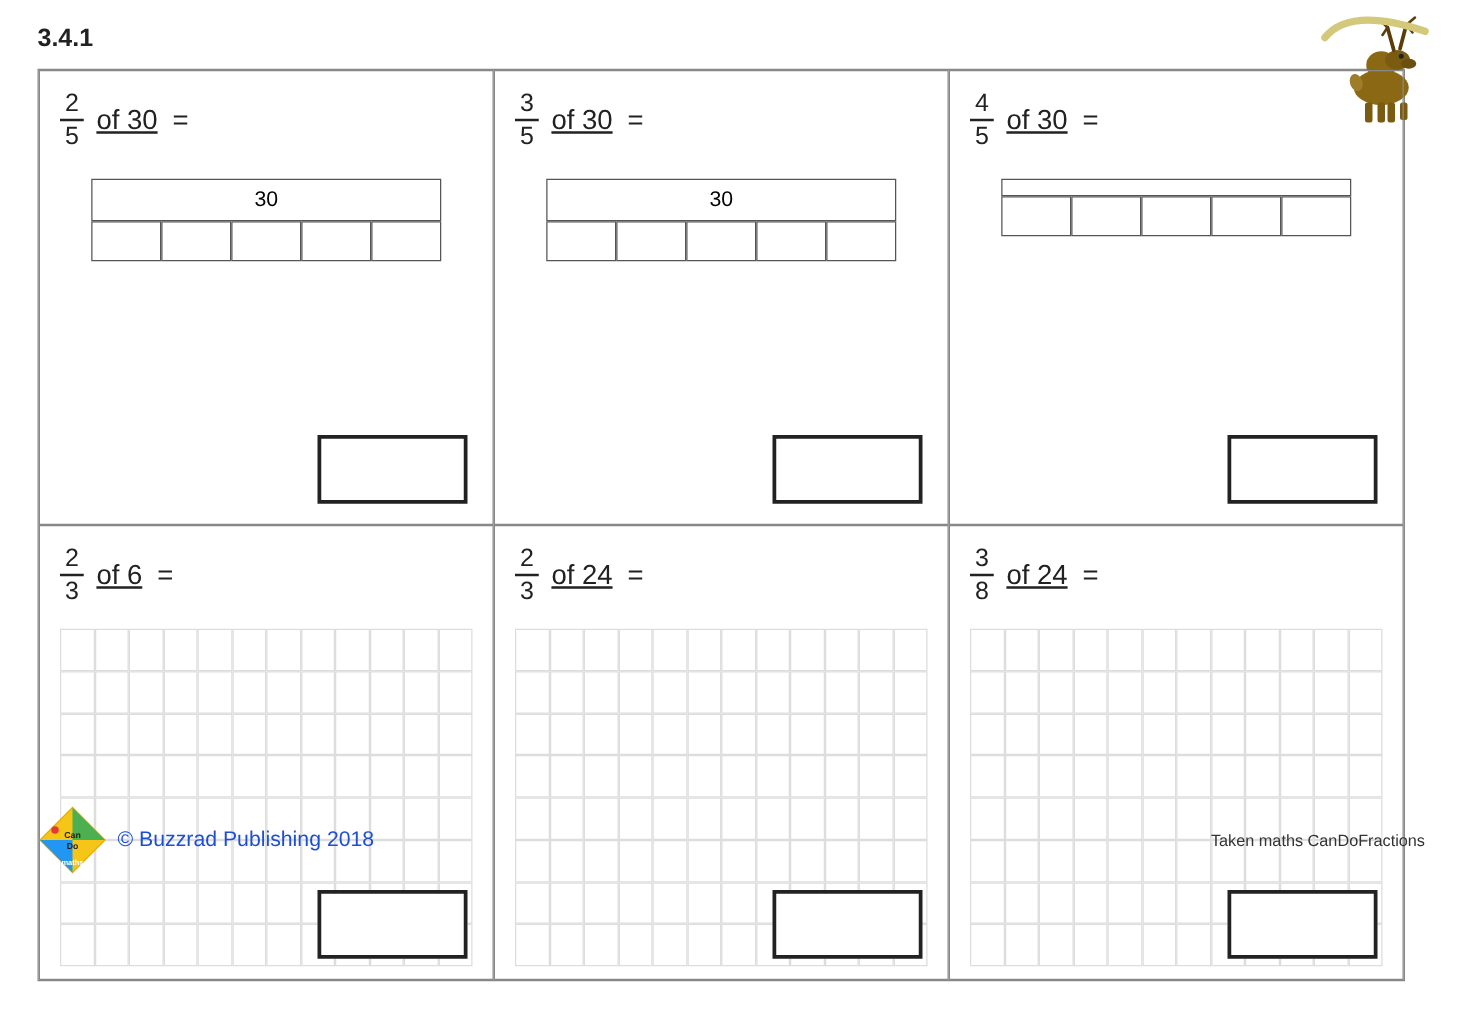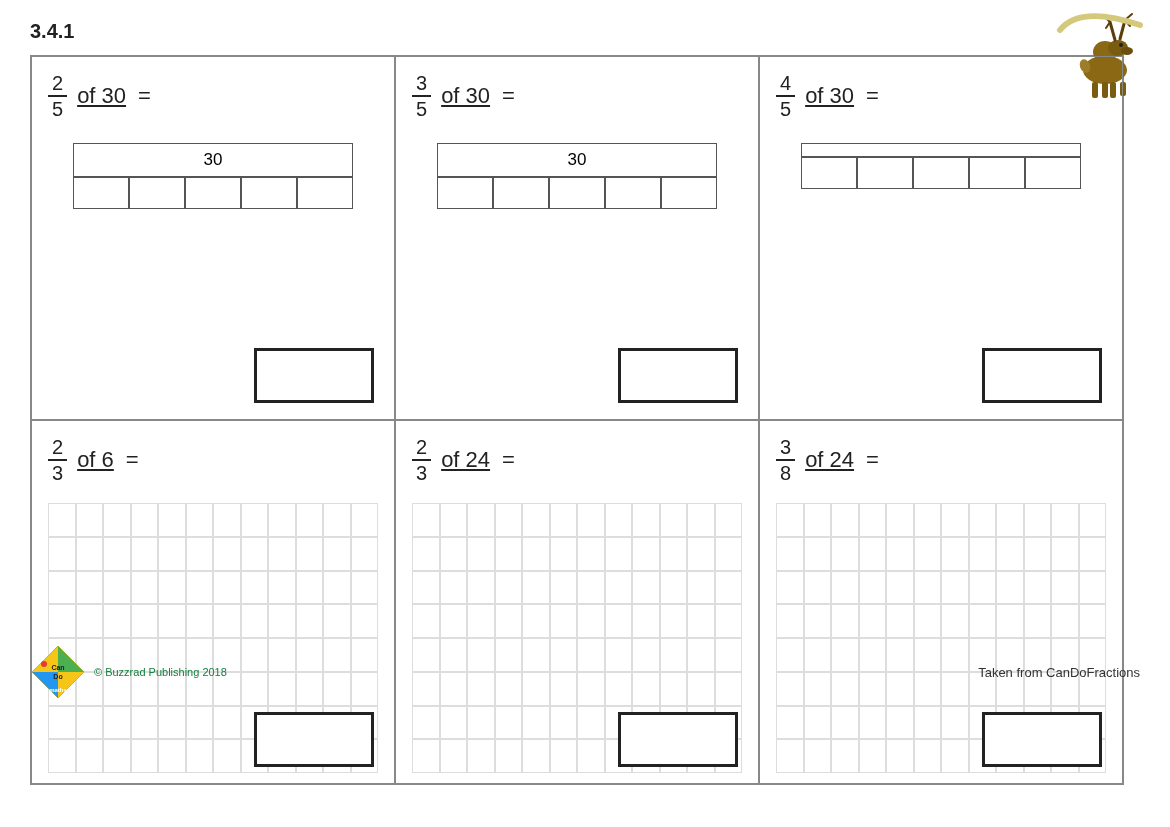--- a/index.html
+++ b/index.html
@@ -622,18 +622,18 @@
 
       <svg class="diamond-logo" viewBox="0 0 56 56" xmlns="http://www.w3.org/2000/svg">
         <polygon points="28,2 54,28 28,54 2,28" fill="#f5c518" stroke="#e5b000" stroke-width="1"></polygon>
         <polygon points="28,2 54,28 28,28" fill="#4caf50"></polygon>
         <polygon points="2,28 28,28 28,54" fill="#2196f3"></polygon>
         <text x="28" y="26" text-anchor="middle" font-size="7" fill="#222" font-weight="bold">Can</text>
         <text x="28" y="35" text-anchor="middle" font-size="7" fill="#222" font-weight="bold">Do</text>
         <text x="28" y="48" text-anchor="middle" font-size="6" fill="#fff" font-weight="bold">maths</text>
         <circle cx="14" cy="20" r="3" fill="#e53935"></circle>
       </svg>
-      <span style="font-size:11px; color:#15803d;">© Buzzrad Publishing 2018</span>
+      <span style="font-size:17px; color:#1d4ed8;">© Buzzrad Publishing 2018</span>
     </div>
-    <span style="font-size:13px; color:#333;">Taken from CanDoFractions</span>
+    <span style="font-size:13px; color:#333;">Taken maths CanDoFractions</span>
   </div>
 
 </div>
 
 </body></html>

